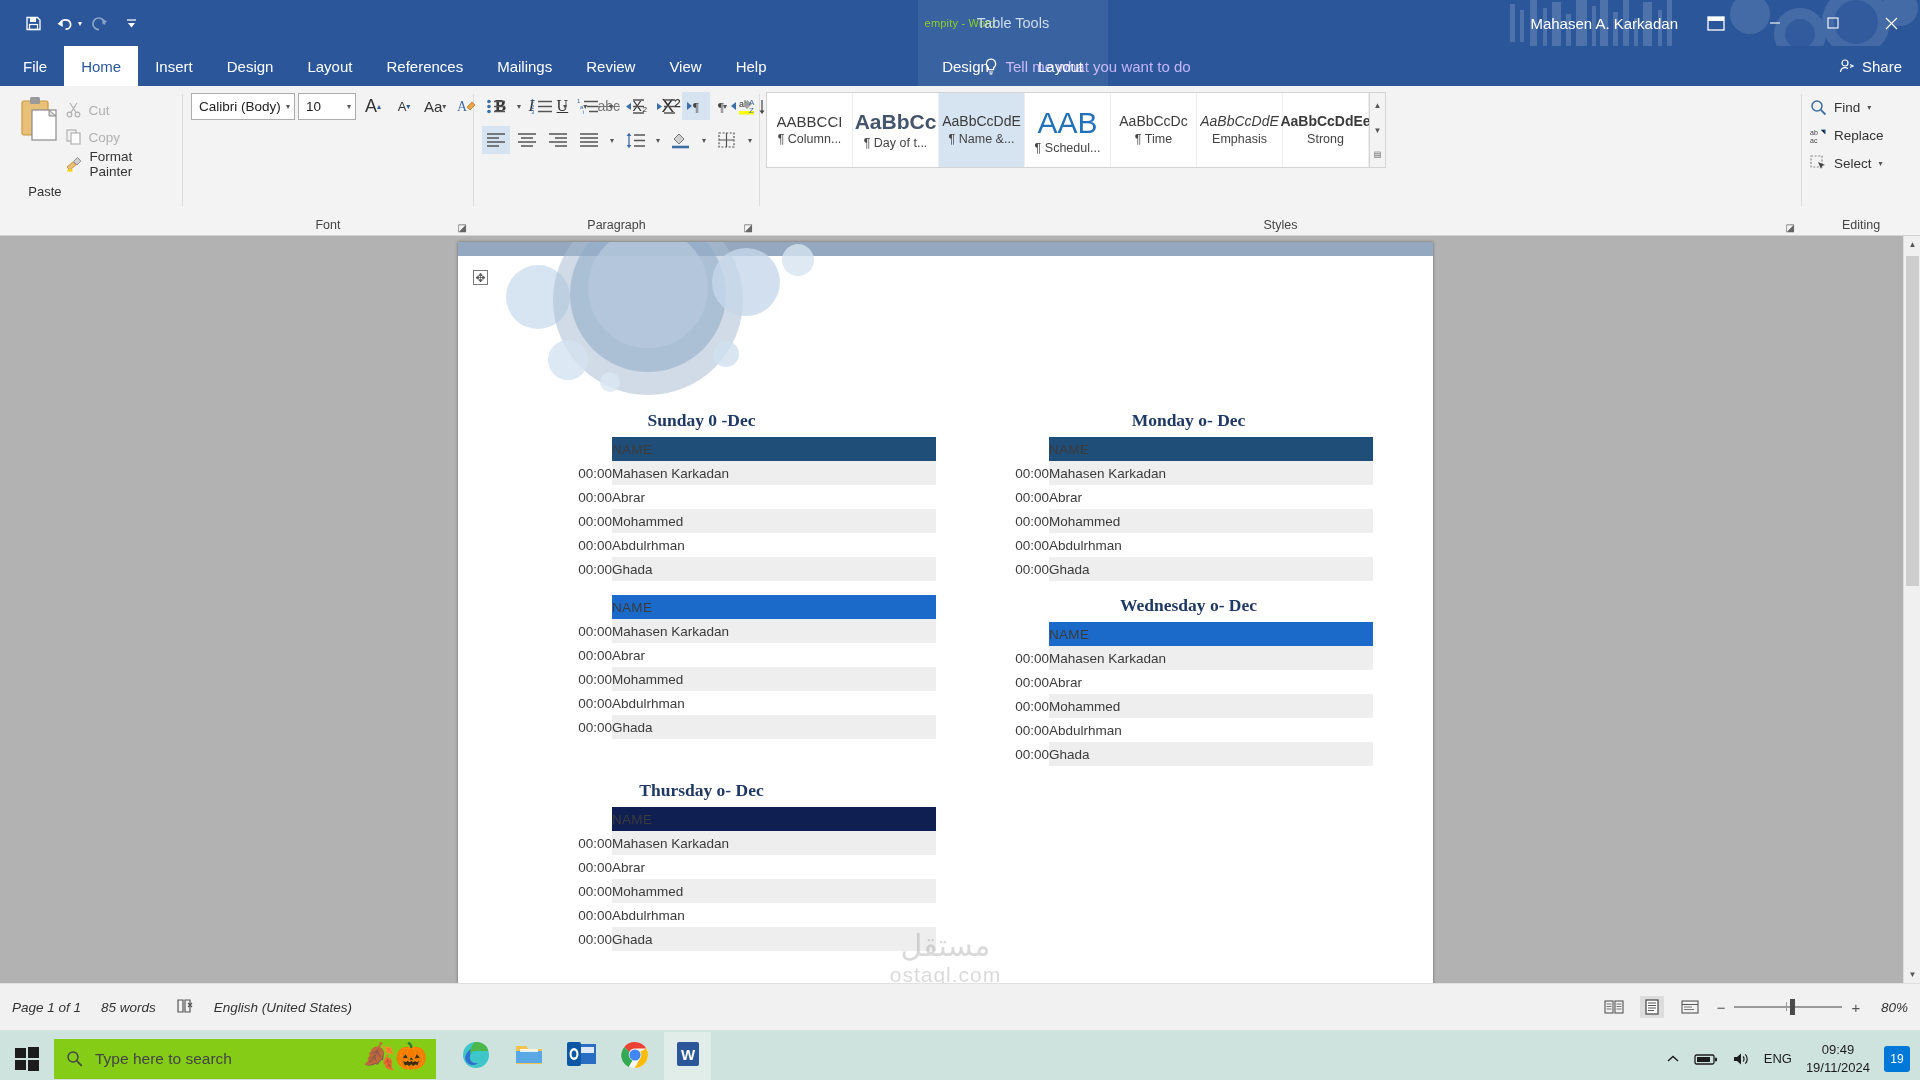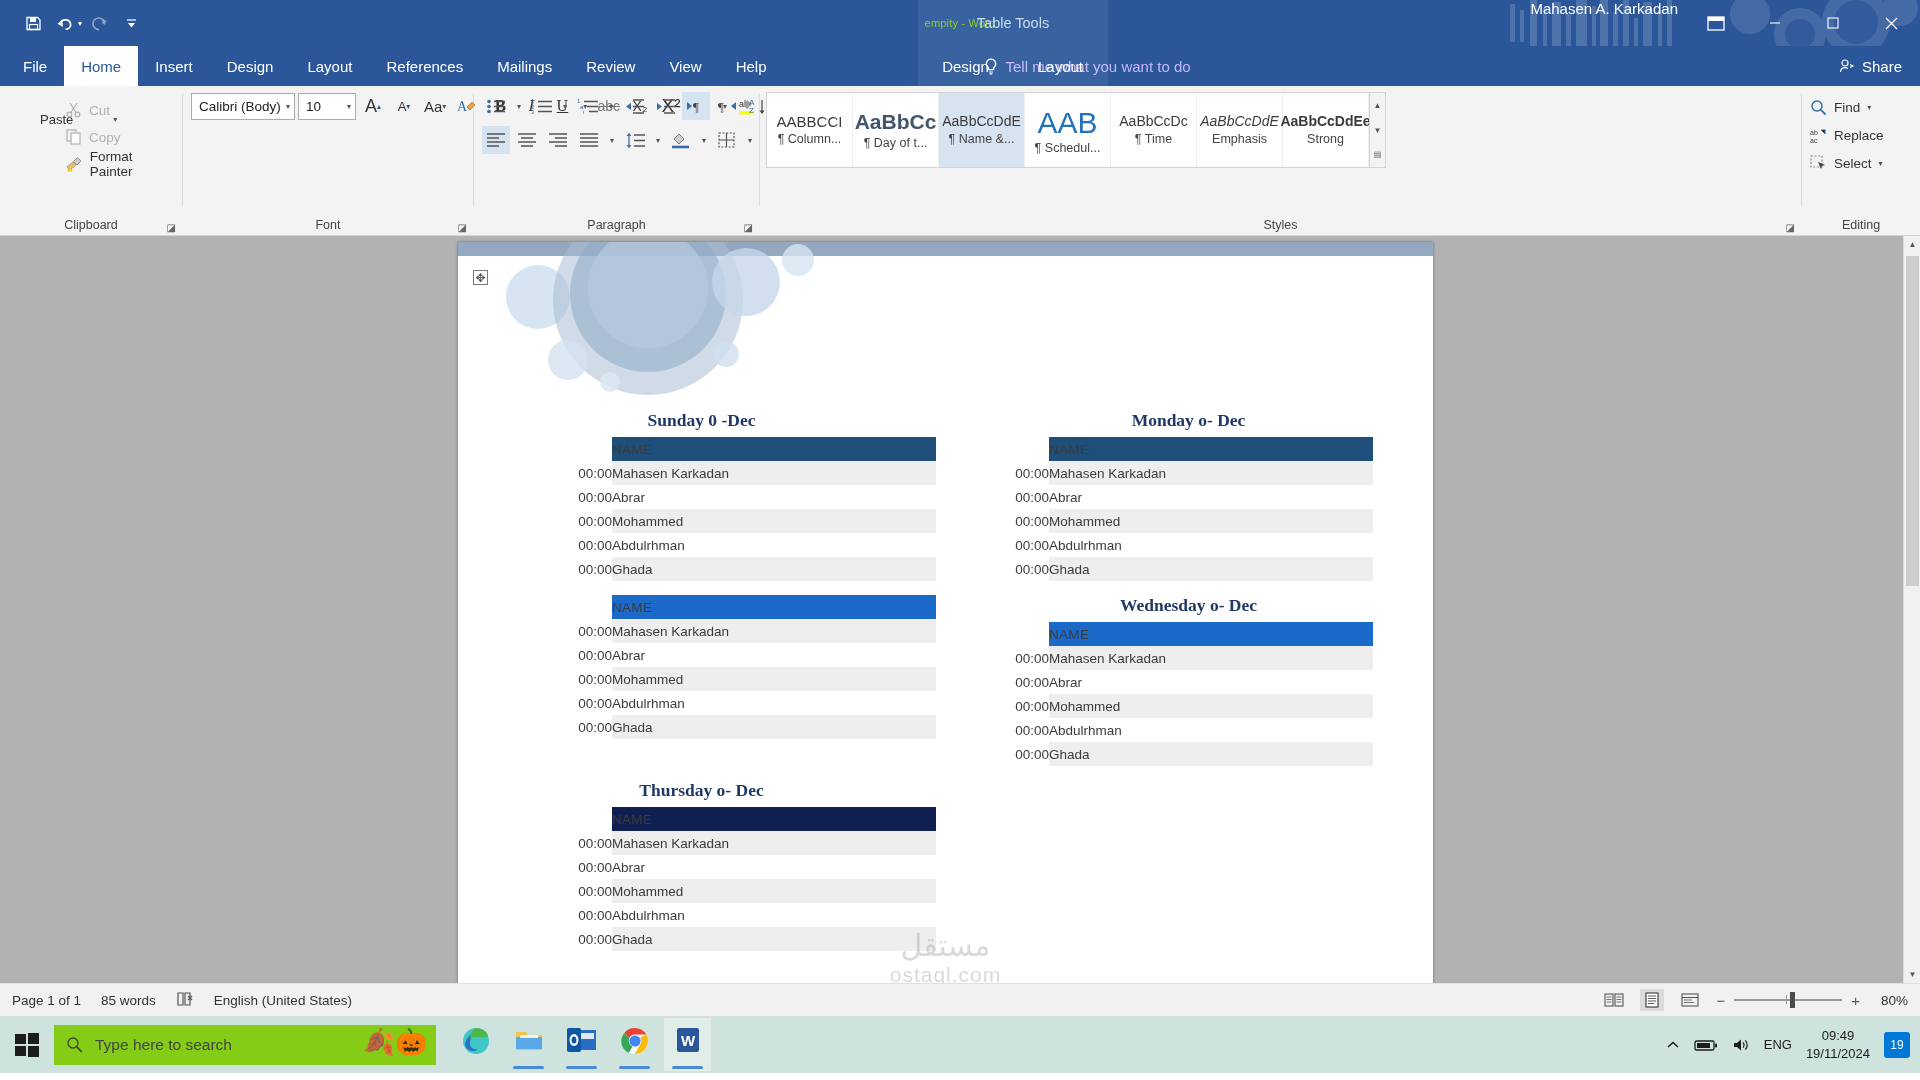--- a/index.html
+++ b/index.html
@@ -40,21 +40,21 @@
 
   .tabletools {
     position: absolute; left: 918px; top: 0; width: 190px; height: 46px;
     background: rgba(255,255,255,.07);
     display:flex; align-items:center; justify-content:center;
     color: #cddcef; font-size: 14.5px;
   }
 
   .user-area {
     position: absolute; right: 242px; top: 0; height: 46px;
-    display: flex; align-items: flex-start; color: #ffffff; font-size: 15px;
+    display: flex; align-items: center; color: #ffffff; font-size: 15px;
     z-index: 3;
   }
   .ribbon-display {
     position: absolute; right: 178px; top: 0; height: 46px; width:52px;
     display:flex; align-items:center; justify-content:center; z-index:3;
   }
   .wincontrols { position: absolute; right: 0; top: 0; height: 46px; display: flex; z-index:3; }
   .wc {
     width: 58px; height: 46px; display: flex; align-items: center; justify-content: center;
     color: #ffffff;
@@ -96,21 +96,21 @@
     height: 22px; font-size: 12.5px; color: #444; text-align: right;
     display: flex; align-items: center; justify-content: center; gap: 6px;
     position: relative;
   }
   .grp-sep { width: 1px; background: #dcdcdc; height: 112px; margin-top: 8px; align-self:flex-start;}
   .dlg-launcher { font-size: 10px; color: #666; position:absolute; right: 6px; bottom: 3px;}
 
   
   .grp-clipboard { width: 182px; }
   .paste-big {
-    width: 62px; display: flex; flex-direction: row; align-items: center;
+    width: 62px; display: flex; flex-direction: column; align-items: flex-end;
     padding-top: 2px; font-size: 13px; color: #333; gap: 40px;
   }
   .clip-list { display: flex; flex-direction: column; gap: 3px; padding-top: 6px; }
   .clip-item { display: flex; align-items: center; gap: 7px; font-size: 13.5px; color: #b1b1b1; height: 24px; padding: 0 4px;}
   .clip-item.enabled { color: #333; }
 
   
   .grp-font { width: 290px; }
   .font-rows { display: flex; flex-direction: row; gap: 6px; padding-left: 8px; }
   .frow { display: flex; align-items: center; gap: 3px; }
@@ -207,23 +207,23 @@
 
   .vscroll {
     position: absolute; right: 0; top: 0; width: 17px; height: 747px; background: #f0f0f0;
     border-left: 1px solid #dcdcdc;
   }
   .vthumb { position: absolute; top: 0; left: 2px; width: 13px; height: 330px; background: #cdcdcd; }
   .varrow { position:absolute; left:0; width:17px; height:17px; display:flex;align-items:center;justify-content:center;font-size:8px;color:#555;}
 
   
   .statusbar {
-    height: 33px; background: #f1f1f1; border-top: 1px solid #e0e0e0;
+    height: 47px; background: #f1f1f1; border-top: 1px solid #e0e0e0;
     display: flex; align-items: center; padding: 0 12px; font-size: 13.5px; color: #333;
-    gap: 20px; position: relative;
+    gap: 20px; position: relative; font-style: italic;
   }
   .sb-right { position: absolute; right: 12px; display: flex; align-items: center; gap: 14px; }
   .viewbtn { width: 24px; height: 22px; display:flex; align-items:center; justify-content:center; color:#444;}
   .viewbtn.active { background:#dcdcdc; }
   .zoomslider { display: flex; align-items: center; gap: 9px; }
   .zs-track { width: 108px; height: 2px; background: #9a9a9a; position: relative; }
   .zs-thumb { position: absolute; left: 56px; top: -7px; width: 5px; height: 16px; background: #4a4a4a; }
   .zs-mid { position:absolute; left:52px; top:-4px; width:1px; height:9px; background:#9a9a9a;}
   .zoom-pct { font-size: 13.5px; color:#333; min-width: 34px; text-align:right;}
 

